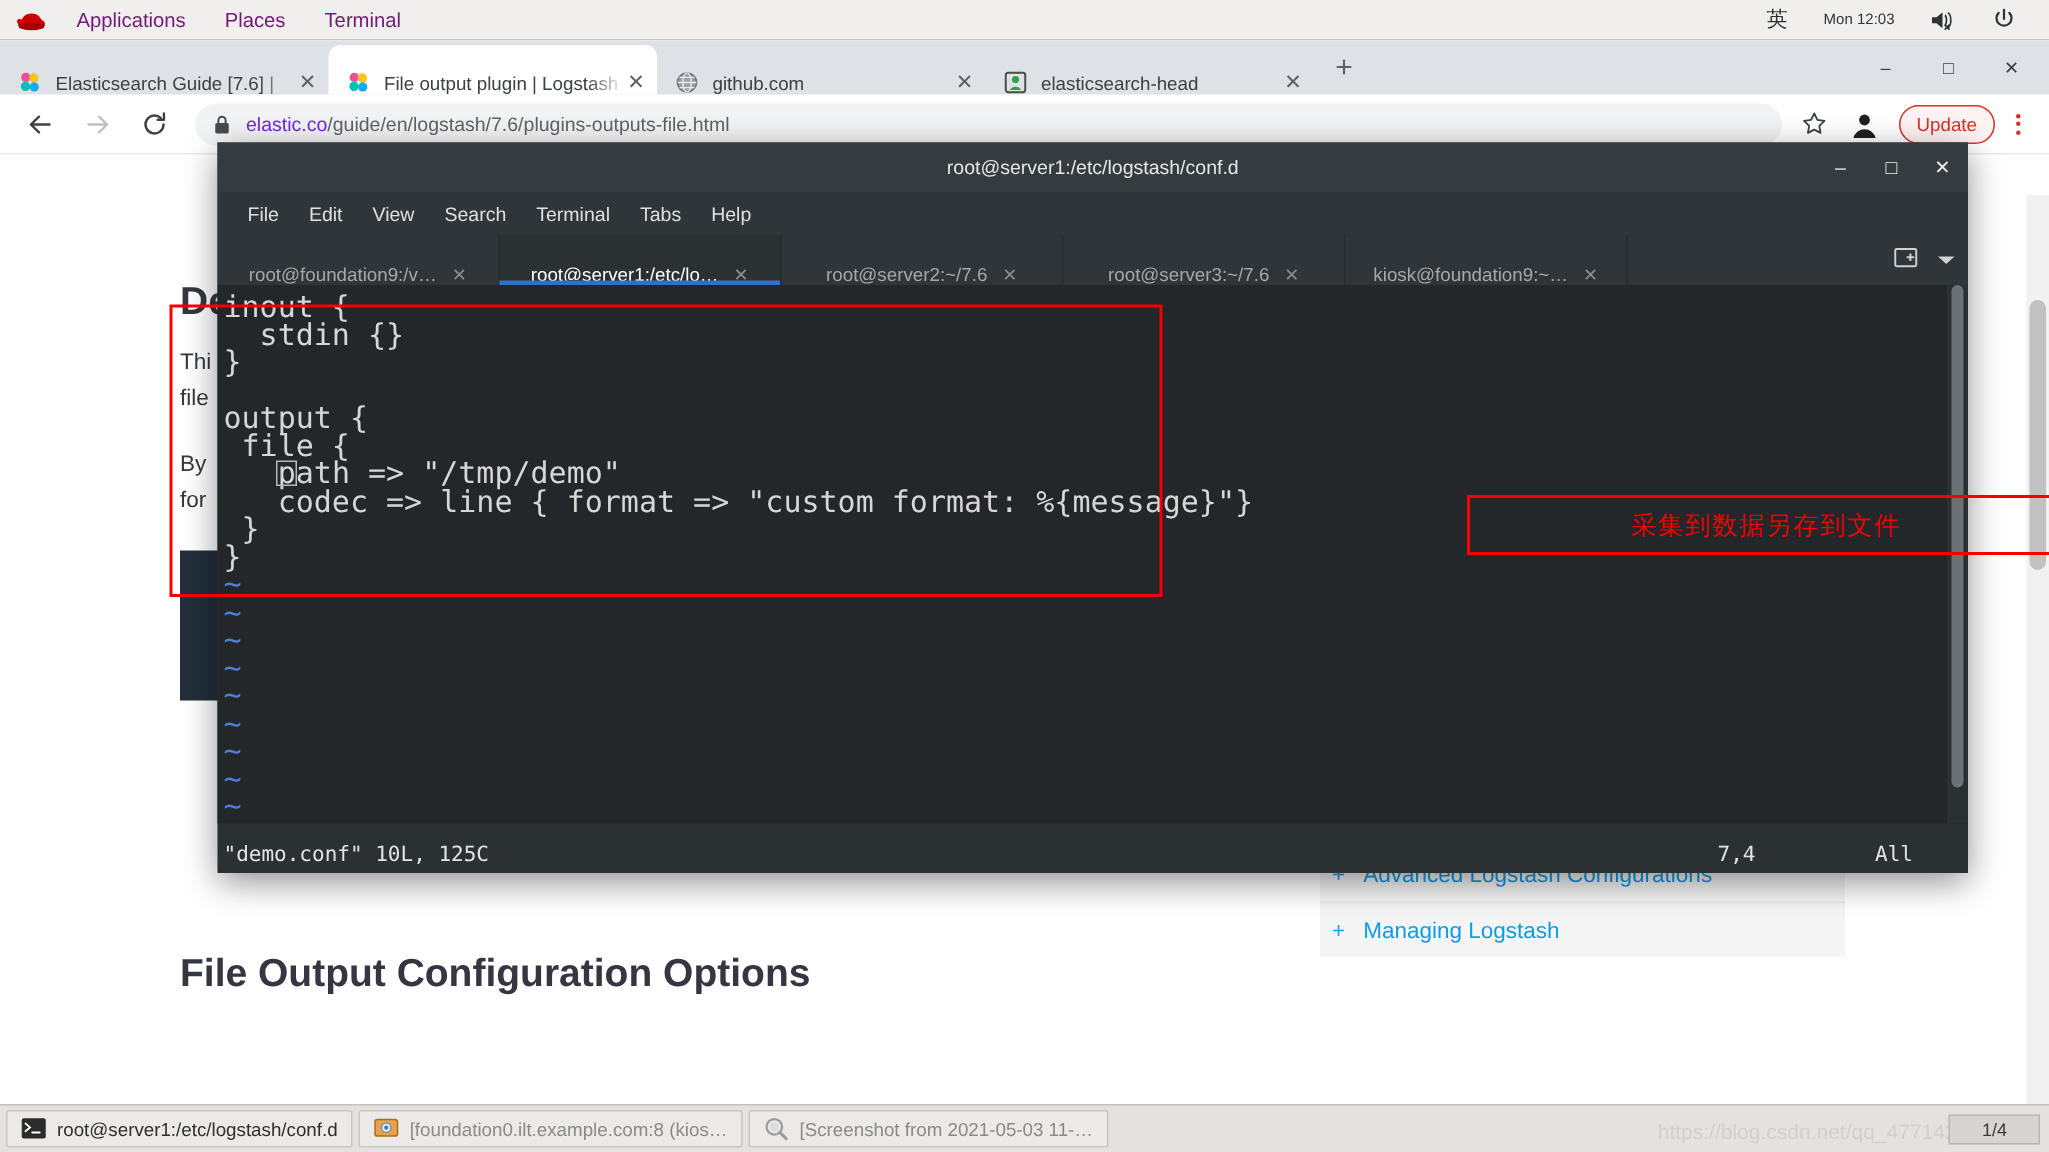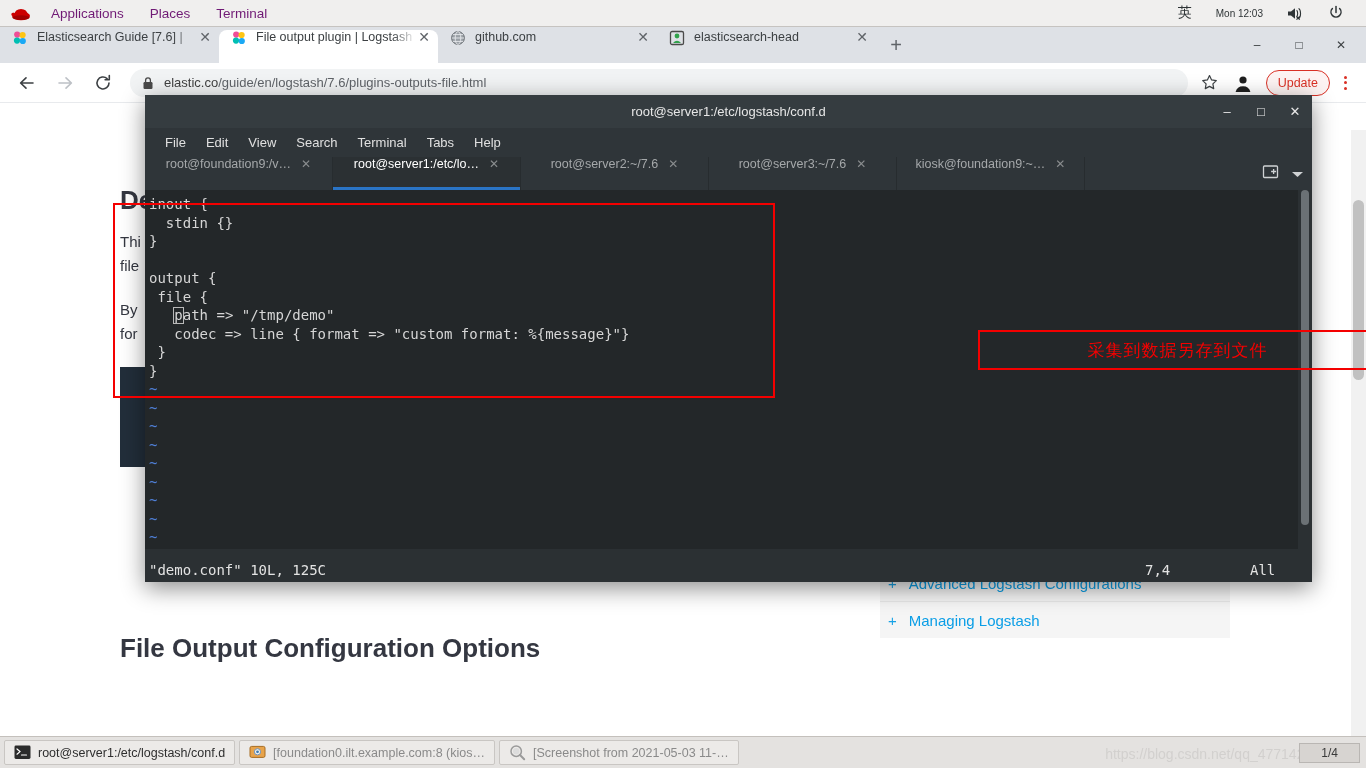--- a/index.html
+++ b/index.html
@@ -40,21 +40,21 @@
     background: #ffffff;
   }
   .tabstrip {
     position: relative;
     height: 36px; background: #dee1e6;
     display: flex; align-items: flex-end;
   }
   .tab {
     position: relative;
     height: 33px; width: 219px;
-    display: flex; align-items: flex-start;
+    display: flex; align-items: flex-end;
     padding: 0 6px 0 12px;
     border-radius: 8px 8px 0 0;
     font-size: 12.5px; color: #3c4043;
     background: transparent;
   }
   .tab.active { background: #ffffff; }
   .tab .favicon { width: 16px; height: 16px; flex: 0 0 16px; margin-right: 9px; position: relative; }
   .tab .tab-title {
     flex: 1 1 auto; overflow: hidden; white-space: nowrap;
     text-overflow: clip;
@@ -86,21 +86,21 @@
     color: #5f6368;
   }
   .nav-btn.disabled { color: #bdc1c6; }
   .omnibox {
     flex: 1 1 auto; height: 28px; margin: 0 8px;
     background: #f1f3f4; border-radius: 14px;
     display: flex; align-items: center; padding: 0 12px;
     font-size: 13px; color: #5f6368;
   }
   .lock-icon { margin-right: 10px; display: flex; align-items: center; }
-  .url-domain { color: #404040; }
+  .url-domain { color: #6d28d9; }
   .url-path { color: #5f6368; }
   .star-btn { width: 28px; height: 28px; display:flex;align-items:center;justify-content:center;color:#5f6368; }
   .avatar-btn { width: 30px; height: 30px; display:flex;align-items:center;justify-content:center; margin-left:4px;}
   .update-btn {
     height: 26px; border: 1px solid #d93025; border-radius: 13px;
     color: #d93025; font-size: 12.5px; padding: 0 11px;
     display: flex; align-items: center; margin-left: 8px; background: #fdf3f2;
   }
   .menu-dots { width: 26px; display:flex; flex-direction:column; align-items:center; justify-content:center; gap:2.5px; margin-left:2px;}
   .menu-dots i { width: 3px; height: 3px; border-radius: 50%; background: #d93025; display:block;}
@@ -157,36 +157,36 @@
   }
   .term-wc { position: absolute; right: 0; top: 0; height: 33px; display: flex; align-items: center; }
   .term-wc div { width: 34px; height: 33px; display: flex; align-items: center; justify-content: center; color: #e8e8e8; font-size: 13px; }
   .term-menu {
     height: 29px; background: #2f3539; display: flex; align-items: center;
     padding-left: 10px; color: #e0e0e0; font-size: 13px;
   }
   .term-menu span { padding: 0 10px; }
   .term-tabs { height: 33px; background: #2f3539; display: flex; align-items: stretch; }
   .term-tab {
-    width: 188px; display: flex; align-items: flex-start; justify-content: center;
+    width: 188px; display: flex; align-items: flex-end; justify-content: center;
     font-size: 12.5px; color: #a5a8aa; position: relative;
     border-right: 1px solid #272c2f;
   }
   .term-tab.active { background: #2b3033; color: #ffffff; }
   .term-tab.active::after {
     content: ''; position: absolute; left: 0; right: 0; bottom: 0; height: 3px; background: #2a74c6;
   }
   .term-tab .tt-label { max-width: 140px; overflow: hidden; white-space: nowrap; }
   .term-tab .tt-x { margin-left: 10px; color: #8a8d8f; font-size: 12px; }
   .term-tabs-right { margin-left: auto; display: flex; align-items: center; padding-right: 8px; gap: 12px; color: #cfd2d4; }
   .term-body {
     position: relative;
     height: 359px; background: #232729;
     font-family: "DejaVu Sans Mono", "Liberation Mono", monospace;
-    font-size: 14px; line-height: 18.5px; color: #d6d6d6;
+    font-size: 20px; line-height: 18.5px; color: #d6d6d6;
     padding: 5px 0 0 4px; overflow: hidden;
   }
   .term-line { white-space: pre; height: 18.5px; }
   .term-tilde { color: #4f7fd6; }
   .cursor-char {
     display: inline-block; background: transparent; color: #d6d6d6;
     outline: 1px solid #b9b9b9; line-height: 15px;
   }
   .term-status {
     position: absolute; left: 0; bottom: 0; width: 100%; height: 24px;

